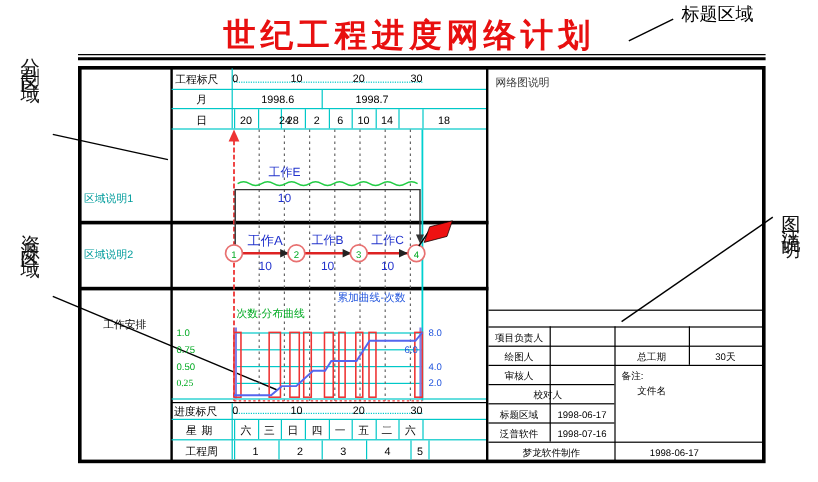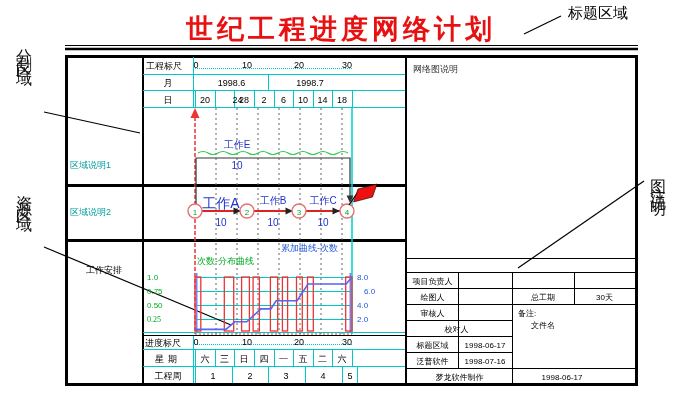--- a/index.html
+++ b/index.html
@@ -191,47 +191,47 @@
   <div class="t tc" style="left:195px;top:78px;width:73px;">1998.6</div>
   <div class="t tc" style="left:268px;top:78px;width:84px;">1998.7</div>
   <div class="t tc" style="left:143px;top:95px;width:50px;">日</div>
   <div class="t tc" style="left:195px;top:95px;width:20px;">20</div>
   <div class="t tc" style="left:228px;top:95px;width:19px;">24</div>
   <div class="t tc" style="left:234px;top:95px;width:20px;">28</div>
   <div class="t tc" style="left:254px;top:95px;width:20px;">2</div>
   <div class="t tc" style="left:274px;top:95px;width:19px;">6</div>
   <div class="t tc" style="left:293px;top:95px;width:20px;">10</div>
   <div class="t tc" style="left:313px;top:95px;width:19px;">14</div>
-  <div class="t tc" style="left:332px;top:95px;width:20px;">18</div>
+  <div class="t tc" style="left:332px;top:95px;width:20px;padding-left:28px;">18</div>
 
   <div class="t teal" style="left:70px;top:160px;">区域说明1</div>
   <div class="t teal" style="left:70px;top:207px;">区域说明2</div>
   <div class="t tc" style="left:67px;top:265px;width:74px;">工作安排</div>
 
   <div class="t tc blue" style="left:212px;top:139px;width:50px;font-size:10px;">工作E</div>
   <div class="t tc blue" style="left:212px;top:160px;width:50px;font-size:10px;">10</div>
-  <div class="t tc blue" style="left:196px;top:195px;width:50px;font-size:14px;">工作A</div>
+  <div class="t tc blue" style="left:196px;top:195px;width:50px;font-size:11px;">工作A</div>
   <div class="t tc blue" style="left:248px;top:195px;width:50px;font-size:10px;">工作B</div>
   <div class="t tc blue" style="left:298px;top:195px;width:50px;font-size:10px;">工作C</div>
   <div class="t tc blue" style="left:196px;top:217px;width:50px;font-size:10px;">10</div>
   <div class="t tc blue" style="left:248px;top:217px;width:50px;font-size:10px;">10</div>
   <div class="t tc blue" style="left:298px;top:217px;width:50px;font-size:10px;">10</div>
   <div class="t tc green f8" style="left:190px;top:208px;width:10px;">1</div>
   <div class="t tc green f8" style="left:242px;top:208px;width:10px;">2</div>
   <div class="t tc green f8" style="left:294px;top:208px;width:10px;">3</div>
   <div class="t tc green f8" style="left:342px;top:208px;width:10px;">4</div>
 
   <div class="t green" style="left:197px;top:256px;">次数-分布曲线</div>
   <div class="t rblue" style="left:281px;top:243px;">累加曲线-次数</div>
   <div class="t green f8" style="left:147px;top:273px;">1.0</div>
   <div class="t green f8" style="left:147px;top:287px;">0.75</div>
   <div class="t green f8" style="left:147px;top:301px;">0.50</div>
   <div class="t green f8" style="left:147px;top:315px;font-family:Liberation Serif, serif;">0.25</div>
   <div class="t rblue f8" style="left:357px;top:273px;">8.0</div>
-  <div class="t rblue f8" style="left:364px;top:287px;">6.0</div>
+  <div class="t rblue f8" style="left:337px;top:287px;">6.0</div>
   <div class="t rblue f8" style="left:357px;top:301px;">4.0</div>
   <div class="t rblue f8" style="left:357px;top:315px;">2.0</div>
 
   <div class="t" style="left:145px;top:338px;">进度标尺</div>
   <div class="t tc" style="left:186px;top:337px;width:20px;">0</div>
   <div class="t tc" style="left:237px;top:337px;width:20px;">10</div>
   <div class="t tc" style="left:289px;top:337px;width:20px;">20</div>
   <div class="t tc" style="left:337px;top:337px;width:20px;">30</div>
   <div class="t tc" style="left:143px;top:354px;width:50px;letter-spacing:4px;">星期</div>
   <div class="t tc" style="left:195px;top:354px;width:20px;">六</div>

